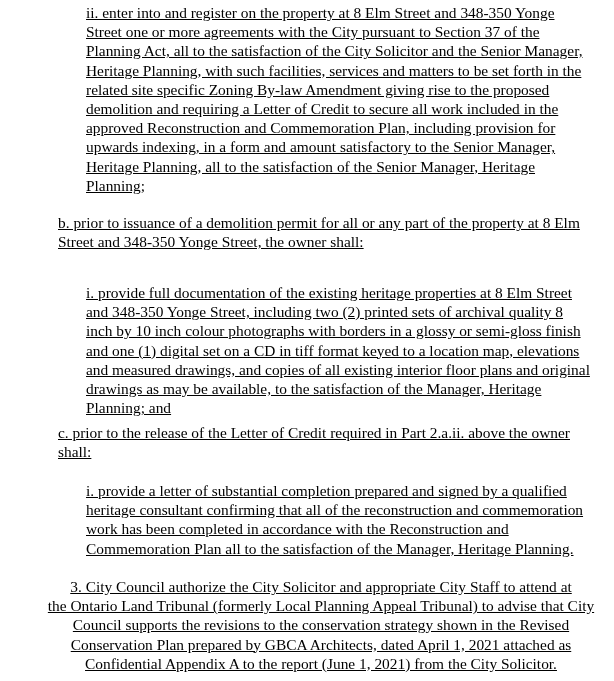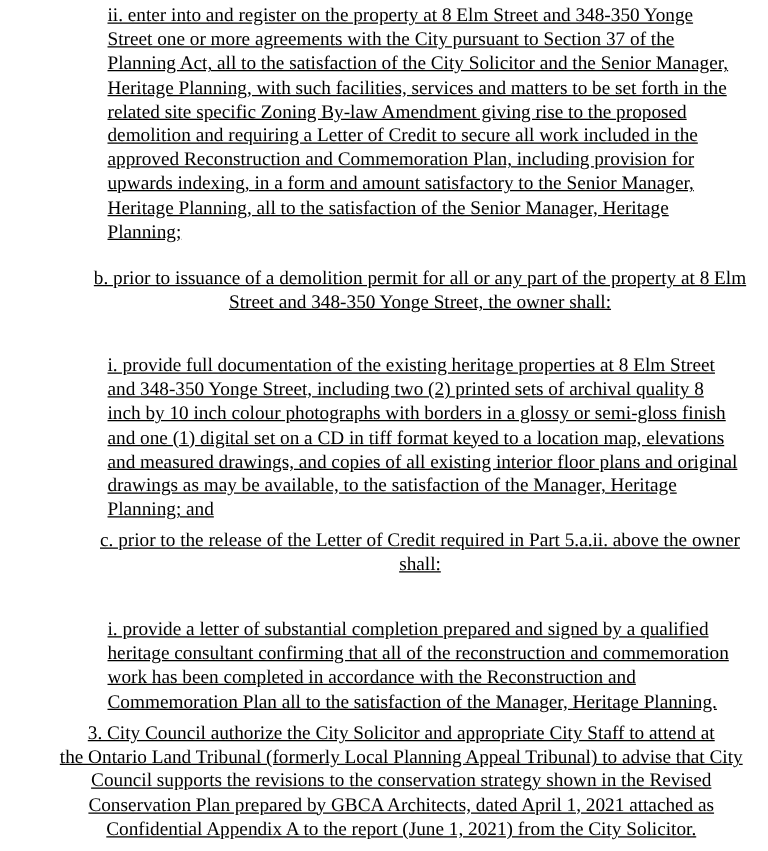--- a/index.html
+++ b/index.html
@@ -17,21 +17,21 @@
       line-height: 19.2px;
       color: #000000;
     }
     .para {
       position: absolute;
       margin: 0;
       white-space: pre-line;
       text-decoration: underline;
     }
     .lvl3 { left: 86px; width: 528px; }
-    .lvl2 { left: 58px; width: 556px; text-align: center; }
+    .lvl2 { left: 58px; width: 556px; }
     .lvl1 { left: 28px; width: 586px; text-align: center; }
   </style>
 </head>
 <body>
 
 <p class="para lvl3" style="top: 3px;">ii.  enter into and register on the property at 8 Elm Street and 348-350 Yonge
 Street one or more agreements with the City pursuant to Section 37 of the
 Planning Act, all to the satisfaction of the City Solicitor and the Senior Manager,
 Heritage Planning, with such facilities, services and matters to be set forth in the
 related site specific Zoning By-law Amendment giving rise to the proposed
@@ -45,24 +45,24 @@
 Street and 348-350 Yonge Street, the owner shall:</p>
 
 <p class="para lvl3" style="top: 270px; margin-top: 13px;">i.  provide full documentation of the existing heritage properties at 8 Elm Street
 and 348-350 Yonge Street, including two (2) printed sets of archival quality 8
 inch by 10 inch colour photographs with borders in a glossy or semi-gloss finish
 and one (1) digital set on a CD in tiff format keyed to a location map, elevations
 and measured drawings, and copies of all existing interior floor plans and original
 drawings as may be available, to the satisfaction of the Manager, Heritage
 Planning; and</p>
 
-<p class="para lvl2" style="top: 423px;">c.  prior to the release of the Letter of Credit required in Part 5.a.ii. above the owner
+<p class="para lvl2" style="top: 423px;">c.  prior to the release of the Letter of Credit required in Part 2.a.ii. above the owner
 shall:</p>
 
-<p class="para lvl3" style="top: 494px;">i.  provide a letter of substantial completion prepared and signed by a qualified
+<p class="para lvl3" style="top: 481px;">i.  provide a letter of substantial completion prepared and signed by a qualified
 heritage consultant confirming that all of the reconstruction and commemoration
 work has been completed in accordance with the Reconstruction and
 Commemoration Plan all to the satisfaction of the Manager, Heritage Planning.</p>
 
 <p class="para lvl1" style="top: 577px;">3.  City Council authorize the City Solicitor and appropriate City Staff to attend at
 the Ontario Land Tribunal (formerly Local Planning Appeal Tribunal) to advise that City
 Council supports the revisions to the conservation strategy shown in the Revised
 Conservation Plan prepared by GBCA Architects, dated April 1, 2021 attached as
 Confidential Appendix A to the report (June 1, 2021) from the City Solicitor.</p>
 

